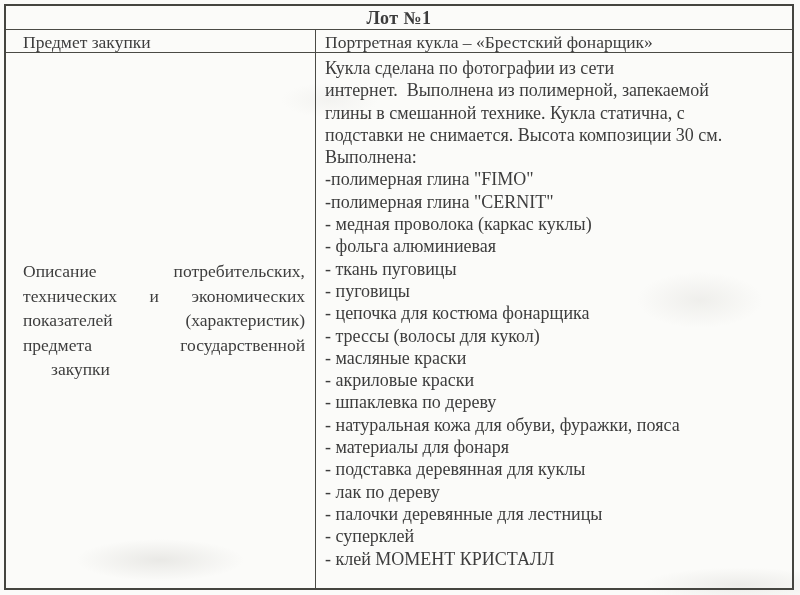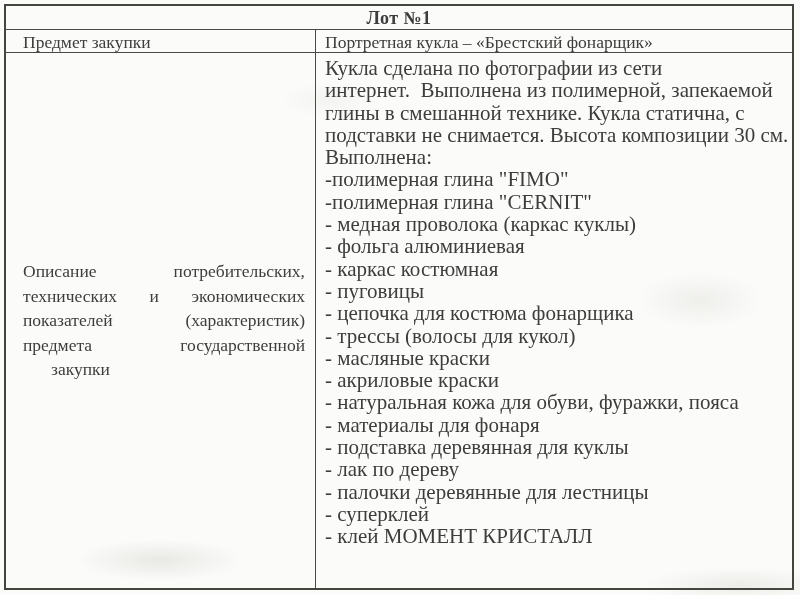--- a/index.html
+++ b/index.html
@@ -77,21 +77,21 @@
   .label-line {
     font-size: 17.5px;
     line-height: 24.5px;
     text-align: justify;
     text-align-last: justify;
     white-space: normal;
   }
   .label-line:last-child { text-align-last: left; margin-left: 28px; }
   .value-lines { padding-top: 2px; }
   .value-line {
-    font-size: 21px;
+    font-size: 18px;
     line-height: 22.3px;
     white-space: pre;
   }
   .subject-label, .subject-value {
     font-size: 17.5px;
     line-height: 20px;
     white-space: nowrap;
   }
 </style>
 </head>
@@ -126,26 +126,27 @@
       <div class="value-lines">
           <div class="value-line">Кукла сделана по фотографии из сети</div>
           <div class="value-line">интернет.  Выполнена из полимерной, запекаемой</div>
           <div class="value-line">глины в смешанной технике. Кукла статична, с</div>
           <div class="value-line">подставки не снимается. Высота композиции 30 см.</div>
           <div class="value-line">Выполнена:</div>
           <div class="value-line">-полимерная глина "FIMO"</div>
           <div class="value-line">-полимерная глина "CERNIT"</div>
           <div class="value-line">- медная проволока (каркас куклы)</div>
           <div class="value-line">- фольга алюминиевая</div>
-          <div class="value-line">- каркас костюмная</div>
+          <div class="value-line">- ткань пуговицы</div>
           <div class="value-line">- пуговицы</div>
           <div class="value-line">- цепочка для костюма фонарщика</div>
           <div class="value-line">- трессы (волосы для кукол)</div>
           <div class="value-line">- масляные краски</div>
           <div class="value-line">- акриловые краски</div>
+          <div class="value-line">- шпаклевка по дереву</div>
           <div class="value-line">- натуральная кожа для обуви, фуражки, пояса</div>
           <div class="value-line">- материалы для фонаря</div>
           <div class="value-line">- подставка деревянная для куклы</div>
           <div class="value-line">- лак по дереву</div>
           <div class="value-line">- палочки деревянные для лестницы</div>
           <div class="value-line">- суперклей</div>
           <div class="value-line">- клей МОМЕНТ КРИСТАЛЛ</div>
         </div>
     </div>
   </div>

